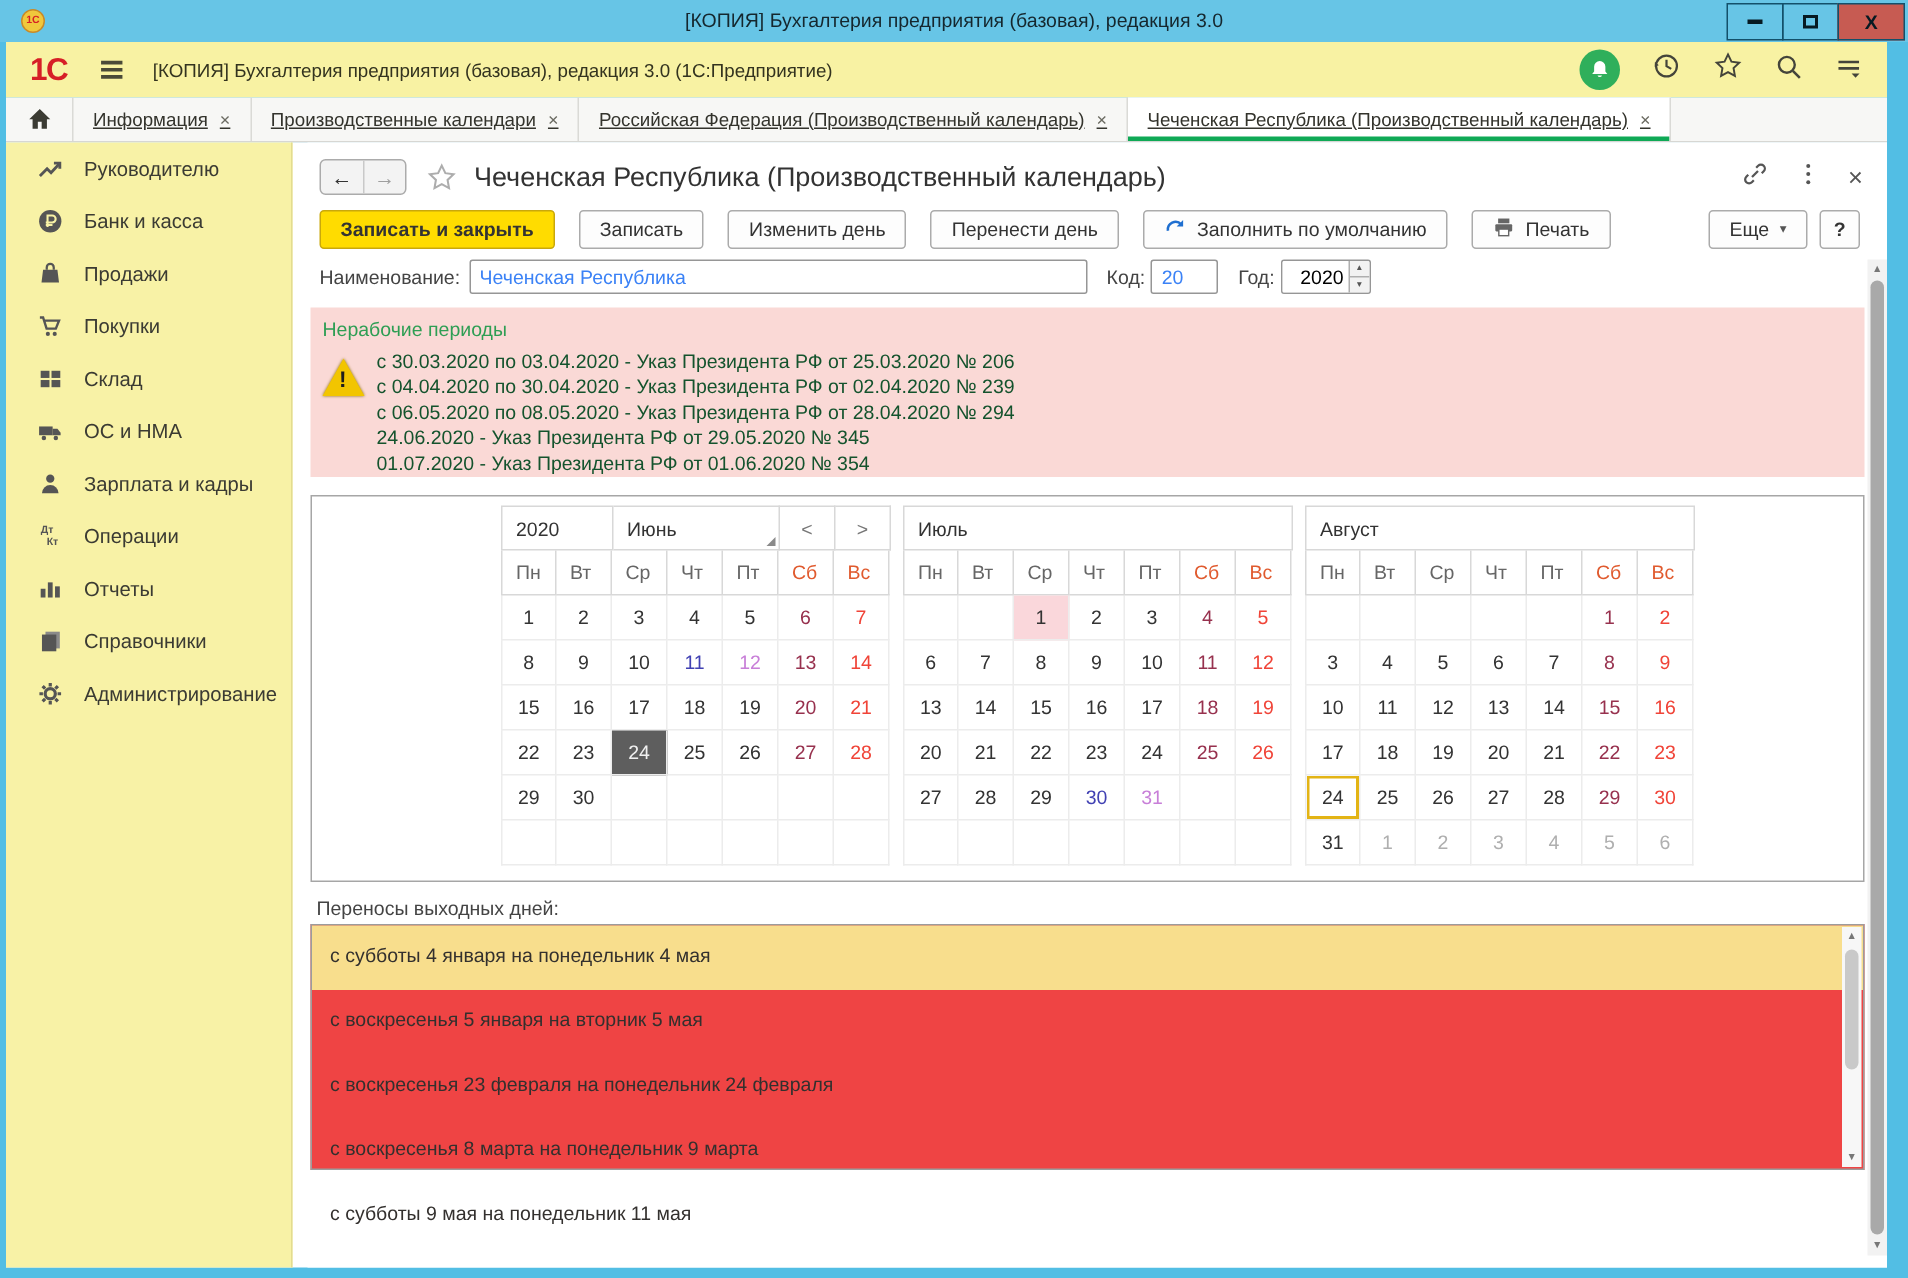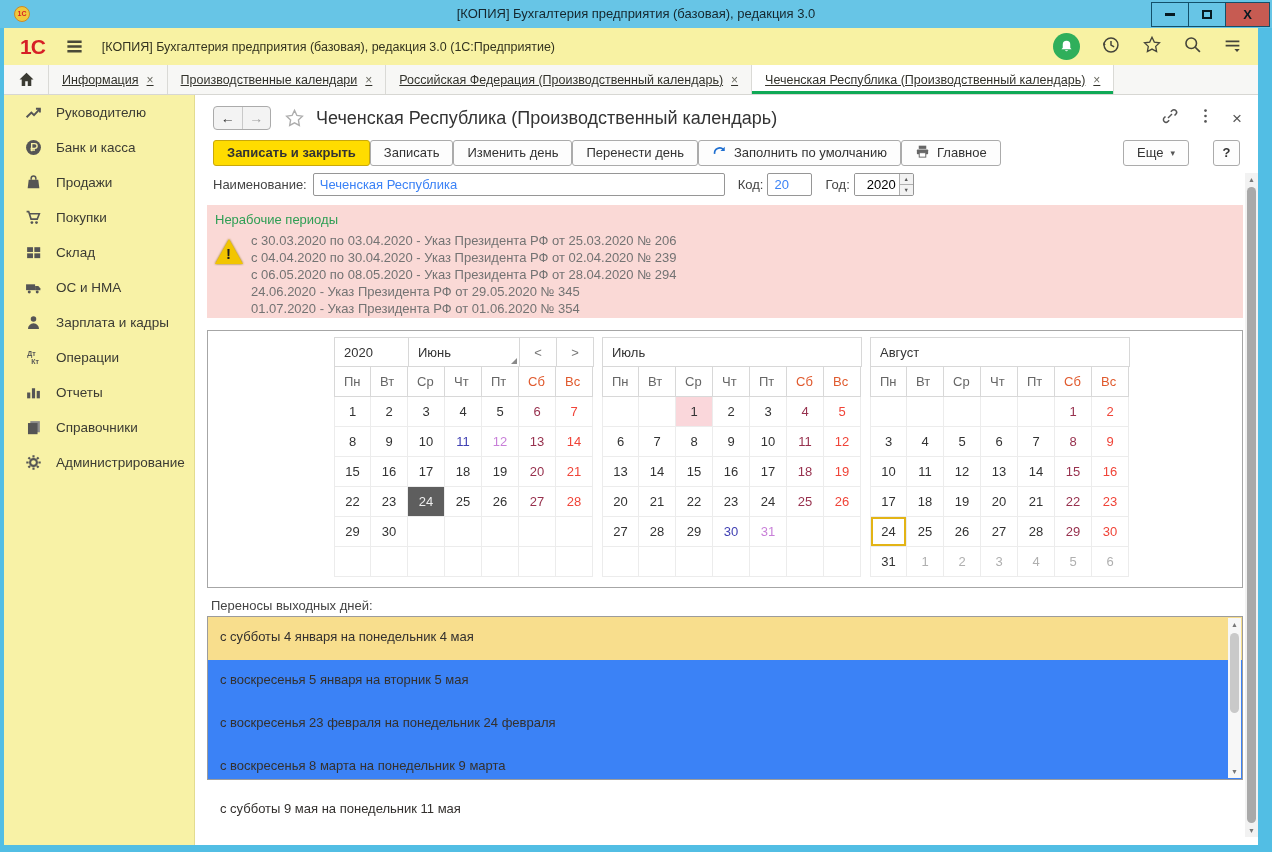--- a/index.html
+++ b/index.html
@@ -56,22 +56,22 @@
   .navbtns span { flex:1; display:flex; align-items:center; justify-content:center; font-size:14px; }
   .nav-back { color:#333; border-right:1px solid #C9C9C9; }
   .nav-fwd { color:#9F9F9F; }
   .nav-star { margin-left:13px; display:flex; }
   .page-title { margin-left:11px; font-size:18px; color:#333; white-space:nowrap; }
   .hdr-icons { position:absolute; right:16px; top:12px; display:flex; align-items:center; gap:24px; }
   .hdr-x { font-size:17px; color:#555; line-height:1; }
 
   
   .btn-row { position:absolute; left:8px; right:18px; top:44px; height:27px; display:flex; align-items:center; }
-  .btn-left { display:flex; gap:0; }
-  .btn-right { margin-left:auto; display:flex; gap:24px; }
+  .btn-left { display:flex; gap:16px; }
+  .btn-right { margin-left:auto; display:flex; gap:8px; }
   .btn { height:26px; padding:0 13px; background:#FDFDFD; border:1px solid #ABABAB; border-radius:3px;
          font-size:13px; color:#333; display:flex; align-items:center; gap:7px; font-family:inherit; white-space:nowrap; }
   .btn.primary { background:#FFDC00; border-color:#C9A80B; font-weight:bold; }
   .btn .caret { font-size:9px; color:#555; }
   .btn-help { width:27px; padding:0; justify-content:center; font-weight:bold; }
 
   
   .field-row { position:absolute; left:8px; top:77px; height:24px; display:flex; align-items:center; font-size:13px; color:#444; }
   .inp { height:23px; border:1px solid #969696; border-radius:2px; font-size:13px; color:#3b82f6;
          padding:0 6px; font-family:inherit; background:#fff; }
@@ -86,21 +86,21 @@
   .spin span + span { border-top:1px solid #AFAFAF; }
 
   
   .warn { position:absolute; left:2px; top:110px; width:1036px; height:113px; background:#FAD9D6; padding-top:7px; }
   .warn-title { margin-left:8px; font-size:13px; color:#2E9E54; }
   .warn-body { display:flex; margin-top:5px; }
   .warn-ico-cell { width:44px; display:flex; justify-content:center; padding-top:7px; }
   .warn-tri { width:0; height:0; border-left:14px solid transparent; border-right:14px solid transparent;
               border-bottom:25px solid #F2C500; position:relative; filter:drop-shadow(0 0 1px #8A6D00); }
   .warn-tri::after { content:"!"; position:absolute; left:-3px; top:6px; font-size:15px; font-weight:bold; color:#1d1d1d; }
-  .warn-lines { font-size:13px; color:#737373; line-height:17px; }
+  .warn-lines { font-size:13px; color:#14532d; line-height:17px; }
 
   
   .panel { position:absolute; left:2px; top:235px; width:1036px; height:258px; border:1px solid #A6A6A6; background:#fff; }
   .cal-strip { position:absolute; left:126px; top:6px; display:flex; gap:8px; }
   .cal { width:260px; font-size:13px; color:#333; }
   .cal-line { display:flex; }
   .cc { width:37px; height:30px; display:flex; align-items:center; justify-content:center;
         border-right:1px solid #ECECEC; border-bottom:1px solid #ECECEC; }
   .cal-line .cc:first-child { border-left:1px solid #ECECEC; }
   .hrow .cc { border-color:#D8D8D8; border-top:1px solid #D8D8D8; justify-content:flex-start; padding-left:9px; }
@@ -118,21 +118,21 @@
   .c-su { color:#F04438; }
   .c-pre { color:#4141B3; }
   .c-hol { color:#C87FD8; }
   .c-sel { background:#5E5E5E; color:#EFEFEF; }
   .c-nw { background:#FAD7DB; color:#333; }
   .c-td { box-shadow:inset 0 0 0 2px #E3B415; }
   .c-nm { color:#AFAFAF; }
 
   
   .trans-label { position:absolute; left:6px; top:503px; font-size:13px; color:#444; }
-  .list { position:absolute; left:2px; top:521px; width:1036px; height:164px; border:1px solid #9C9C9C; background:#3b82f6; }
+  .list { position:absolute; left:2px; top:521px; width:1036px; height:164px; border:1px solid #9C9C9C; background:#ef4444; }
   .trow { height:43px; padding:12px 12px 0; font-size:13px; color:#33302e; }
   .trow.sel { background:#F8DE8D; }
   .list-scroll { position:absolute; top:1px; bottom:1px; right:1px; width:13px; background:#F7F7F7; }
   .list-scroll .arr { position:absolute; left:0; right:0; height:13px; font-size:7px; color:#777; text-align:center; line-height:13px; }
   .list-scroll .arr.dn { bottom:0; }
   .list-scroll .thumb { position:absolute; left:2px; right:2px; top:15px; height:80px; background:#C9C9C9; border-radius:5px; }
 
   
   .vscroll { position:absolute; right:0; top:78px; width:13px; height:664px; background:#F2F2F2; }
   .vscroll .arr { position:absolute; left:0; right:0; height:13px; font-size:7px; color:#777; text-align:center; line-height:13px; }
@@ -386,21 +386,21 @@
                   <path d="M13.6 2.8v4.6h-4.6z" fill="#1F6FD0"></path>
                 </svg></span>
               <span>Заполнить по умолчанию</span>
             </button>
             <button class="btn">
               <span><svg viewBox="0 0 16 16" width="15" height="15">
                   <rect x="4" y="1.8" width="8" height="3.4" fill="#666"></rect>
                   <rect x="2" y="5.8" width="12" height="5.2" rx="0.8" fill="#666"></rect>
                   <rect x="4.5" y="9.3" width="7" height="4.7" fill="#fff" stroke="#666"></rect>
                 </svg></span>
-              <span>Главное</span>
+              <span>Печать</span>
             </button>
           </div>
         <div class="btn-right">
           <button class="btn">
             <span>Еще</span>
               <span class="caret">▾</span>
           </button>
           <button class="btn btn-help">?</button>
         </div>
       </div>

